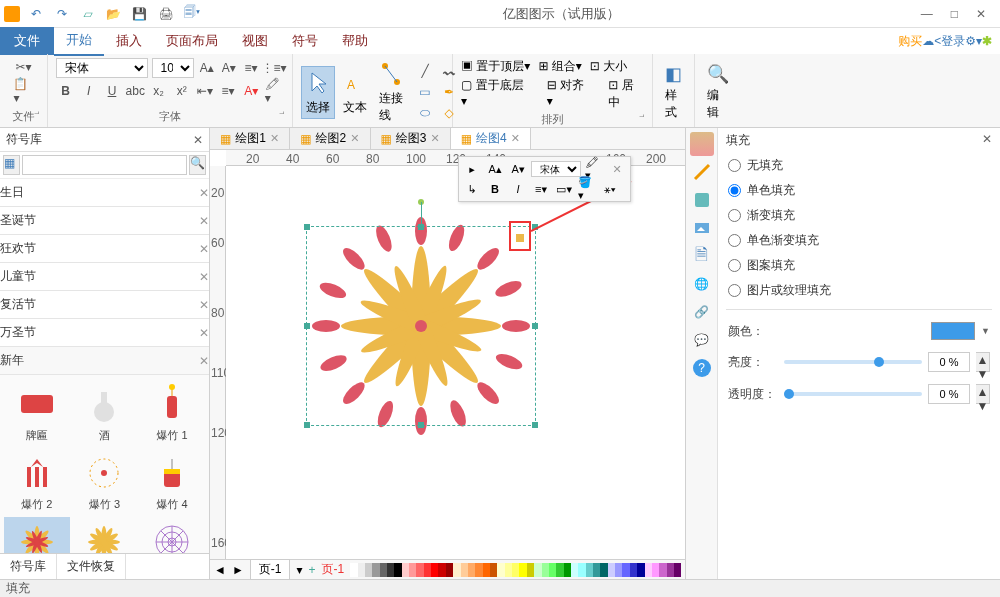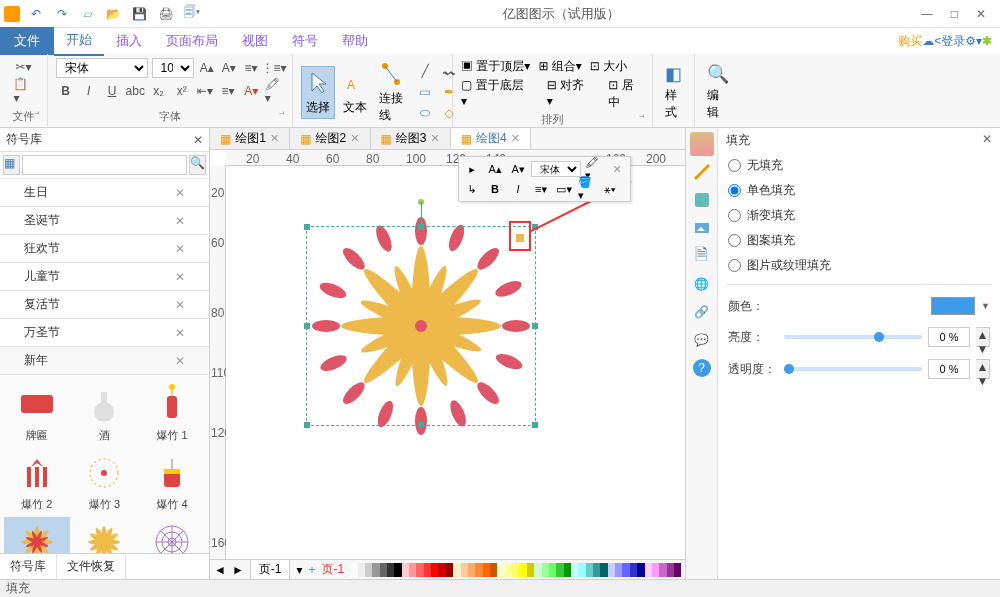--- a/index.html
+++ b/index.html
@@ -4,42 +4,42 @@
 <style>
 * { margin: 0; padding: 0; box-sizing: border-box; font-family: "Microsoft YaHei", Arial, sans-serif; font-size: 12px; }
 body { width: 1000px; height: 597px; background: #fff; overflow: hidden; }
 .titlebar { height: 28px; background: #fff; display: flex; align-items: center; padding: 0 4px; border-bottom: 1px solid #e0e0e0; }
 .qat { display: flex; gap: 6px; align-items: center; }
 .qat-icon { width: 16px; height: 16px; display: inline-block; }
 .title-text { flex: 1; text-align: center; color: #555; font-size: 13px; }
 .win-ctrl { display: flex; gap: 18px; padding-right: 10px; color: #666; }
 .menubar { height: 26px; background: #fff; display: flex; align-items: center; padding-left: 0; }
 .menu-file { background: #3d7bb8; color: #fff; padding: 5px 14px; font-size: 13px; }
-.menu-item { padding: 5px 12px; color: #8b5cf6; cursor: pointer; font-size: 13px; }
+.menu-item { padding: 5px 12px; color: #7f1d1d; cursor: pointer; font-size: 13px; }
 .menu-item.active { color: #3d7bb8; border-bottom: 2px solid #3d7bb8; }
 .menu-right { margin-left: auto; display: flex; align-items: center; padding-right: 8px; color: #f90; }
 .menu-right span { cursor: pointer; }
 .ribbon { height: 74px; background: #f7f7f7; border-bottom: 1px solid #d0d0d0; display: flex; }
 .ribbon-group { border-right: 1px solid #e0e0e0; padding: 4px 8px 2px 8px; display: flex; flex-direction: column; }
 .ribbon-group-body { flex: 1; display: flex; align-items: center; gap: 4px; }
 .ribbon-group-label { text-align: center; color: #666; font-size: 11px; padding: 1px 0; position: relative; }
 .ribbon-group-label::after { content: "⌐"; position: absolute; right: 0; font-size: 9px; color: #888; transform: rotate(180deg); }
 .big-btn { display: flex; flex-direction: column; align-items: center; gap: 2px; padding: 2px 4px; cursor: pointer; }
 .big-btn.sel { background: #bcd5ec; border: 1px solid #8cb5dc; }
 .small-btn { width: 20px; height: 18px; display: inline-flex; align-items: center; justify-content: center; cursor: pointer; color: #555; }
 .combo { height: 20px; border: 1px solid #ccc; background: #fff; padding: 0 4px; font-size: 12px; }
 .main-area { display: flex; height: calc(100% - 128px - 18px); }
 .left-panel { width: 210px; border-right: 1px solid #d0d0d0; display: flex; flex-direction: column; background: #fff; }
 .panel-title { padding: 3px 6px; font-size: 13px; color: #333; display: flex; align-items: center; border-bottom: 1px solid #e0e0e0; }
 .panel-title .close-x { margin-left: auto; color: #666; cursor: pointer; }
 .search-row { display: flex; padding: 3px; gap: 2px; border-bottom: 1px solid #eee; }
 .search-input { flex: 1; border: 1px solid #ccc; height: 20px; padding: 0 4px; }
 .search-btn { width: 22px; height: 20px; border: 1px solid #ccc; background: #f0f0f0; color: #3d7bb8; cursor: pointer; }
 .cat-list { overflow-y: auto; }
-.cat-item { border-bottom: 1px solid #e5e5e5; padding: 5px 24px; display: flex; align-items: center; color: #333; cursor: pointer; }
+.cat-item { border-bottom: 1px solid #e5e5e5; padding: 5px 0; display: flex; align-items: center; color: #333; cursor: pointer; }
 .cat-item .x { margin-left: auto; color: #999; }
 .cat-item.expanded { background: #f8f8f8; }
 .shape-grid { display: grid; grid-template-columns: repeat(3, 1fr); gap: 2px; padding: 4px; background: #fafafa; }
 .shape-cell { display: flex; flex-direction: column; align-items: center; padding: 3px; cursor: pointer; }
 .shape-cell.sel { background: #bcd5ec; }
 .shape-thumb { width: 48px; height: 44px; display: flex; align-items: center; justify-content: center; }
 .shape-label { font-size: 11px; color: #444; margin-top: 2px; }
 .bottom-tabs { margin-top: auto; display: flex; border-top: 1px solid #d0d0d0; }
 .bottom-tab { padding: 4px 10px; font-size: 12px; color: #333; cursor: pointer; border-right: 1px solid #e0e0e0; }
 .canvas-wrap { flex: 1; display: flex; flex-direction: column; position: relative; background: #fff; }
@@ -604,20 +604,24 @@
       <div class="radio-row">
           <input type="radio" name="fill" checked="" style="">
           <span>单色填充</span>
         </div>
       <div class="radio-row">
           <input type="radio" name="fill" style="">
           <span>渐变填充</span>
         </div>
       <div class="radio-row">
           <input type="radio" name="fill" style="">
+          <span>单色渐变填充</span>
+        </div>
+      <div class="radio-row">
+          <input type="radio" name="fill" style="">
           <span>图案填充</span>
         </div>
       <div class="radio-row">
           <input type="radio" name="fill" style="">
           <span>图片或纹理填充</span>
         </div>
       <div style="height:1px;background:#e0e0e0;margin:6px 0"></div>
       <div class="prop-row">
           <span style="width:60px">颜色：</span>
           <div style="flex:1"></div>

